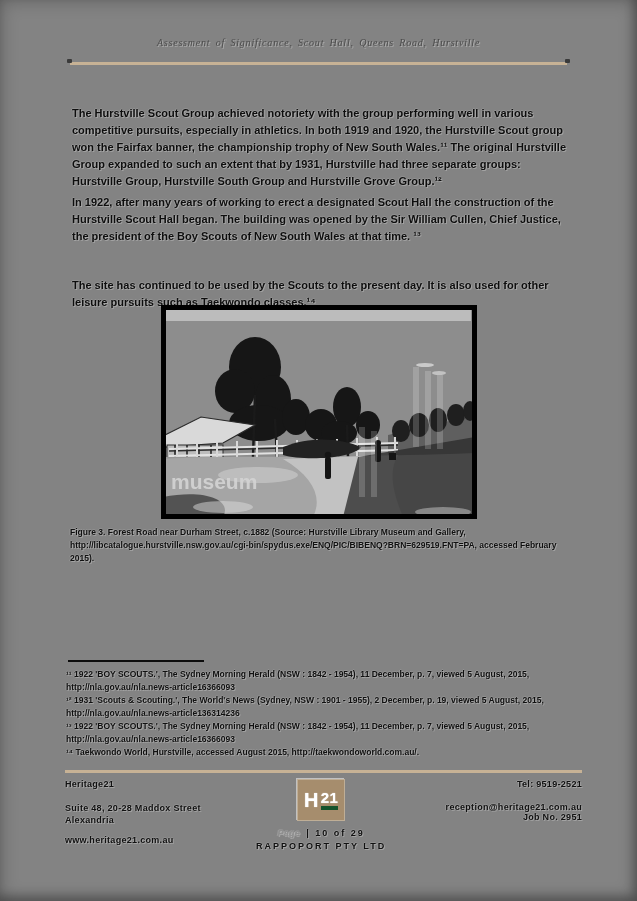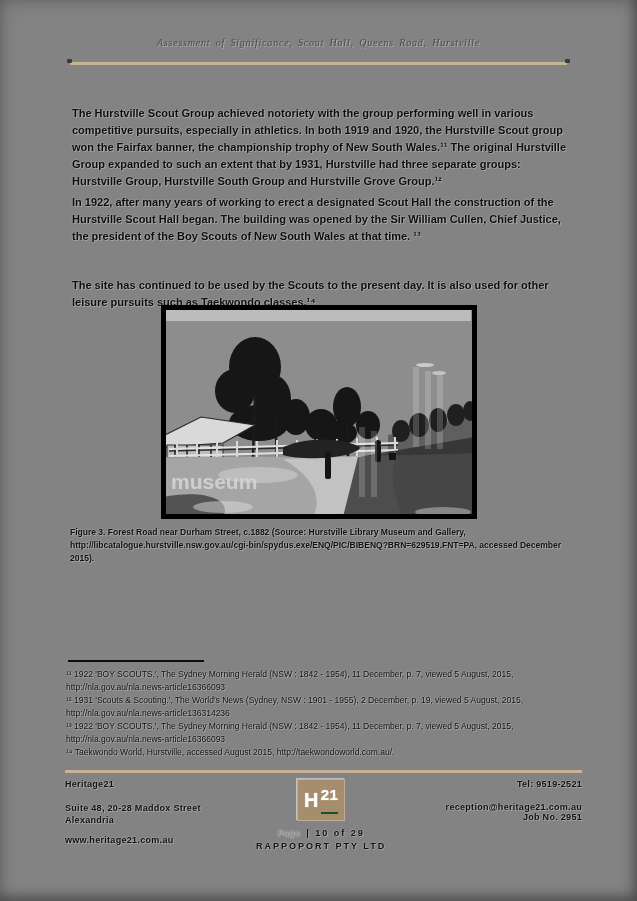--- a/index.html
+++ b/index.html
@@ -53,21 +53,21 @@
     position:absolute;left:70px;top:517px;width:500px;
     font-size:8.5px;line-height:13px;font-weight:700;color:#101010;
     overflow-wrap:anywhere;
   }
   
   .fn-divider{
     position:absolute;left:68px;top:660px;width:136px;height:2px;background:#0c0c0c;
   }
   .footnotes{
     position:absolute;left:66px;top:668px;width:506px;
-    font-size:8.5px;line-height:12.5px;font-weight:400;color:#101010;
+    font-size:8.5px;line-height:12.5px;font-weight:700;color:#101010;
   }
   .footnotes p{margin:0 0 1px 0;overflow-wrap:anywhere;}
   
   .footer{
     position:absolute;left:65px;right:55px;top:770px;
     border-top:3px solid #c7b295;
     padding-top:6px;
     display:flex;justify-content:space-between;
     font-size:9px;font-weight:700;letter-spacing:.3px;color:#111;
   }
@@ -78,21 +78,21 @@
   .f-left .addr2{margin-bottom:10px;}
   .f-left div{margin-bottom:2px;}
   .logo-box{
     display:inline-flex;align-items:center;justify-content:center;
     width:46px;height:40px;margin-bottom:5px;
     background:#a68d6d;border:1px solid #bfae96;
     box-shadow:-1px -1px 0 rgba(255,255,255,.5);
     color:#fff;font-weight:700;
   }
   .logo-h{font-size:20px;line-height:1;margin-right:2px;text-shadow:0 0 1px #fff;}
-  .logo-num{font-size:15px;line-height:1;border-bottom:2px solid #14532d;padding-bottom:10px;text-shadow:0 0 1px #fff;}
+  .logo-num{font-size:15px;line-height:1;border-bottom:4px solid #14532d;padding-bottom:1px;text-shadow:0 0 1px #fff;}
   .page-line{margin:2px 0 3px 0;}
   .page-word{color:#8f8f8f;font-style:italic;margin-right:6px;}
   .page-info{letter-spacing:2px;}
   .rappoport{letter-spacing:2px;}
   .f-right .tel{margin-bottom:13px;}
   .f-right .email{margin-bottom:0;}
 </style>
 </head>
 <body>
 
@@ -196,21 +196,21 @@
         <rect x="196" y="120" width="6" height="70"></rect>
         <rect x="208" y="124" width="6" height="66"></rect>
       </g>
 
       <text x="8" y="182" font-family="Liberation Sans, sans-serif" font-size="21" font-weight="bold" fill="#d4d4d4" opacity=".9">museum</text>
 
       <rect x="1.5" y="1.5" width="309" height="207" fill="none" stroke="#000" stroke-width="3"></rect>
     </svg>
   </div>
 
-  <p class="caption scan-text">Figure 3. Forest Road near Durham Street, c.1882 (Source: Hurstville Library Museum and Gallery, http://libcatalogue.hurstville.nsw.gov.au/cgi-bin/spydus.exe/ENQ/PIC/BIBENQ?BRN=629519.FNT=PA, accessed December 2015).</p>
+  <p class="caption scan-text">Figure 3. Forest Road near Durham Street, c.1882 (Source: Hurstville Library Museum and Gallery, http://libcatalogue.hurstville.nsw.gov.au/cgi-bin/spydus.exe/ENQ/PIC/BIBENQ?BRN=629519.FNT=PA, accessed February 2015).</p>
 
   <div class="fn-divider"></div>
   <div class="footnotes scan-text">
     <p>¹¹ 1922 'BOY SCOUTS.', The Sydney Morning Herald (NSW : 1842 - 1954), 11 December, p. 7, viewed 5 August, 2015, http://nla.gov.au/nla.news-article16366093</p>
     <p>¹² 1931 'Scouts &amp; Scouting.', The World's News (Sydney, NSW : 1901 - 1955), 2 December, p. 19, viewed 5 August, 2015, http://nla.gov.au/nla.news-article136314236</p>
     <p>¹³ 1922 'BOY SCOUTS.', The Sydney Morning Herald (NSW : 1842 - 1954), 11 December, p. 7, viewed 5 August, 2015, http://nla.gov.au/nla.news-article16366093</p>
     <p>¹⁴ Taekwondo World, Hurstville, accessed August 2015, http://taekwondoworld.com.au/.</p>
   </div>
 
   <div class="footer scan-text">

